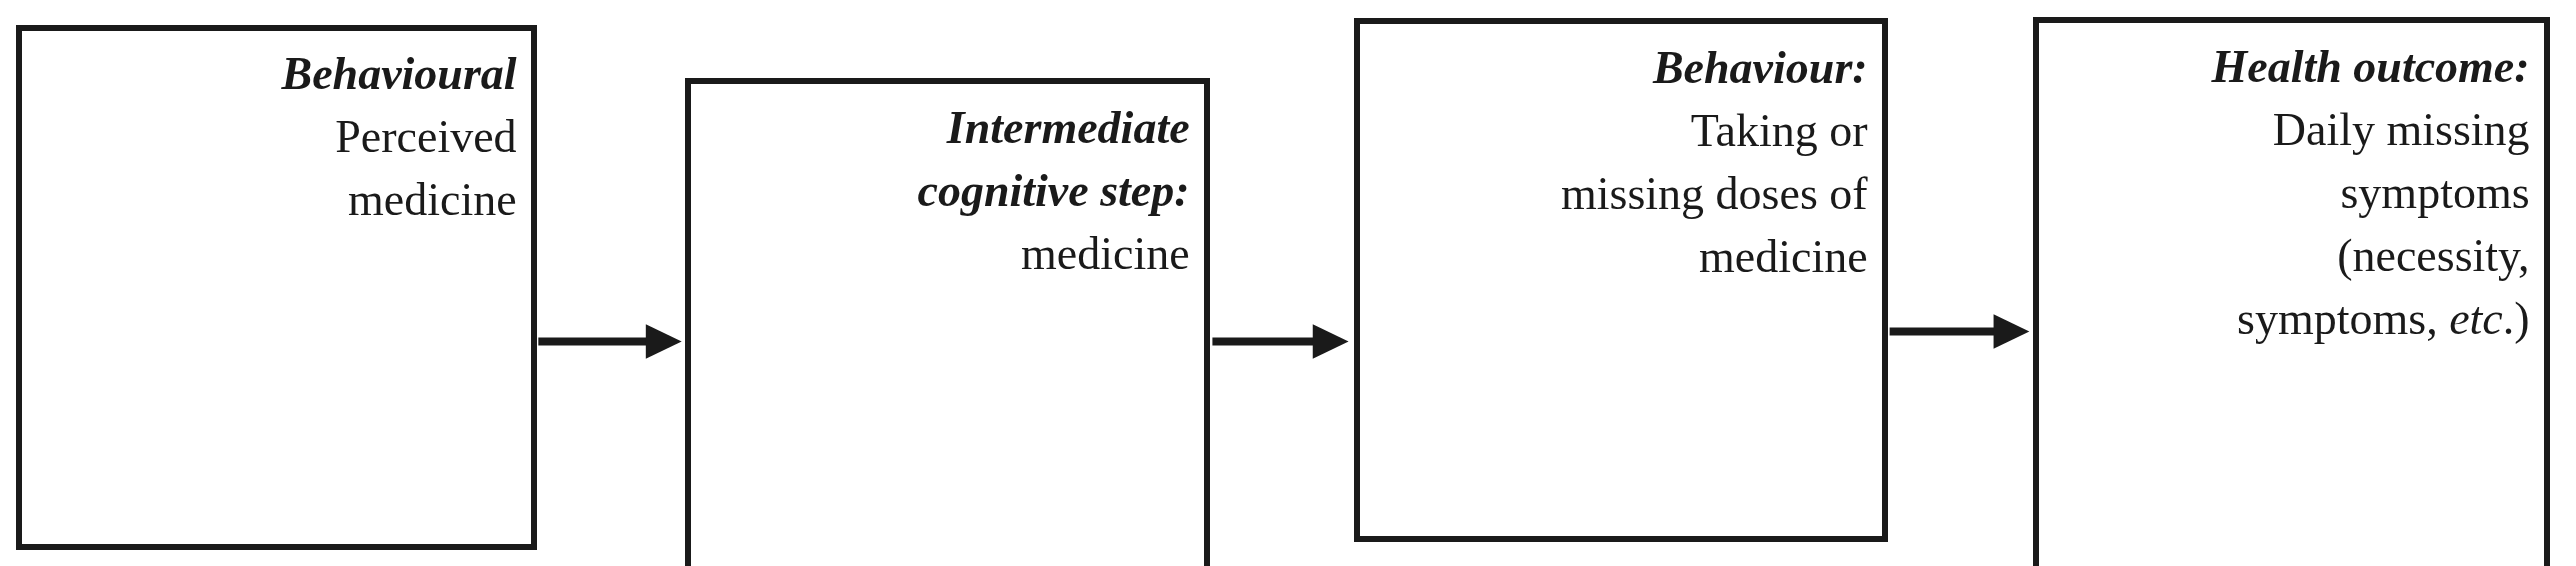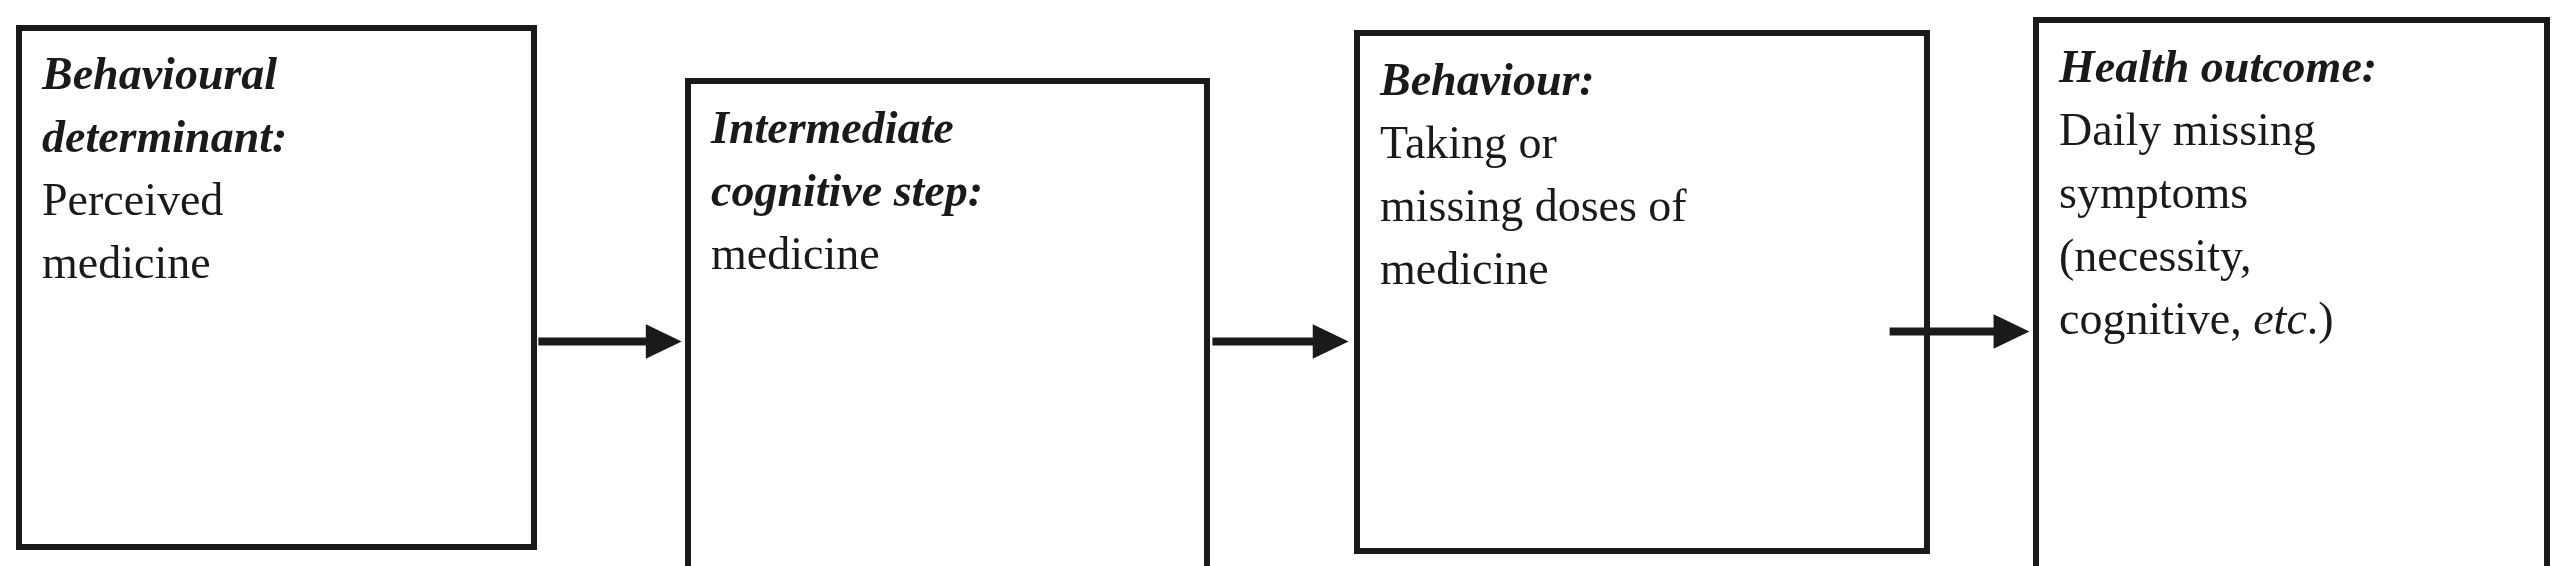--- a/index.html
+++ b/index.html
@@ -12,24 +12,25 @@
     background: var(--bg);
     font-family: "Liberation Serif", "DejaVu Serif", serif;
     color: var(--ink);
     overflow: hidden;
   }
   .flow-box {
     position: absolute;
     border: 6.5px solid var(--ink);
     background: var(--bg);
     padding: 11.5px 14.4px 0 20px;
+    text-align: right;
   }
   .box-1 { left: 16px;   top: 24.5px; width: 521px; height: 525px; }
   .box-2 { left: 685px;  top: 30px; width: 525px; height: 524px; margin-top: 48px; }
-  .box-3 { left: 1354px; top: 30px; width: 576px; height: 524px; }
+  .box-3 { left: 1354px; top: 18px; width: 534px; height: 524px; }
   .box-4 { left: 2033px; top: 17.3px; width: 517px; height: 563px; }
   .text-line {
     font-size: 46px;
     line-height: 63px;
     white-space: nowrap;
     color: var(--ink);
   }
   .seg-heading { font-weight: bold; font-style: italic; }
   .seg-body { font-weight: normal; font-style: normal; }
   .seg-body-italic { font-weight: normal; font-style: italic; }
@@ -40,21 +41,20 @@
   .flow-arrow line    { stroke: var(--ink); stroke-width: 11; }
   .flow-arrow polygon { fill: var(--ink); }
 </style>
 </head>
 <body>
 
 <div class="canvas">
 
   <div class="flow-box box-1">
       <div class="text-line"><span class="seg-heading">Behavioural</span></div>
-      <div class="text-line"><span class="seg-heading">determinant:</span></div>
       <div class="text-line"><span class="seg-body">Perceived</span></div>
       <div class="text-line"><span class="seg-body">medicine</span></div>
     </div>
 
   <svg class="flow-arrow arrow-1" width="144" height="43" viewBox="0 0 200 60" aria-hidden="true">
     <line x1="0" y1="30" x2="154" y2="30"></line>
     <polygon points="150,6 200,30 150,54"></polygon>
   </svg>
 
   <div class="flow-box box-2">
@@ -78,17 +78,17 @@
   <svg class="flow-arrow arrow-3" width="141" height="43" viewBox="0 0 195 60" aria-hidden="true">
     <line x1="0" y1="30" x2="149" y2="30"></line>
     <polygon points="145,6 195,30 145,54"></polygon>
   </svg>
 
   <div class="flow-box box-4">
       <div class="text-line"><span class="seg-heading">Health outcome:</span></div>
       <div class="text-line"><span class="seg-body">Daily missing</span></div>
       <div class="text-line"><span class="seg-body">symptoms</span></div>
       <div class="text-line"><span class="seg-body">(necessity,</span></div>
-      <div class="text-line"><span class="seg-body">cognitive, </span><span class="seg-body-italic">etc</span><span class="seg-body">.)</span></div>
+      <div class="text-line"><span class="seg-body">symptoms, </span><span class="seg-body-italic">etc</span><span class="seg-body">.)</span></div>
     </div>
 
 </div>
 
 
 </body></html>

